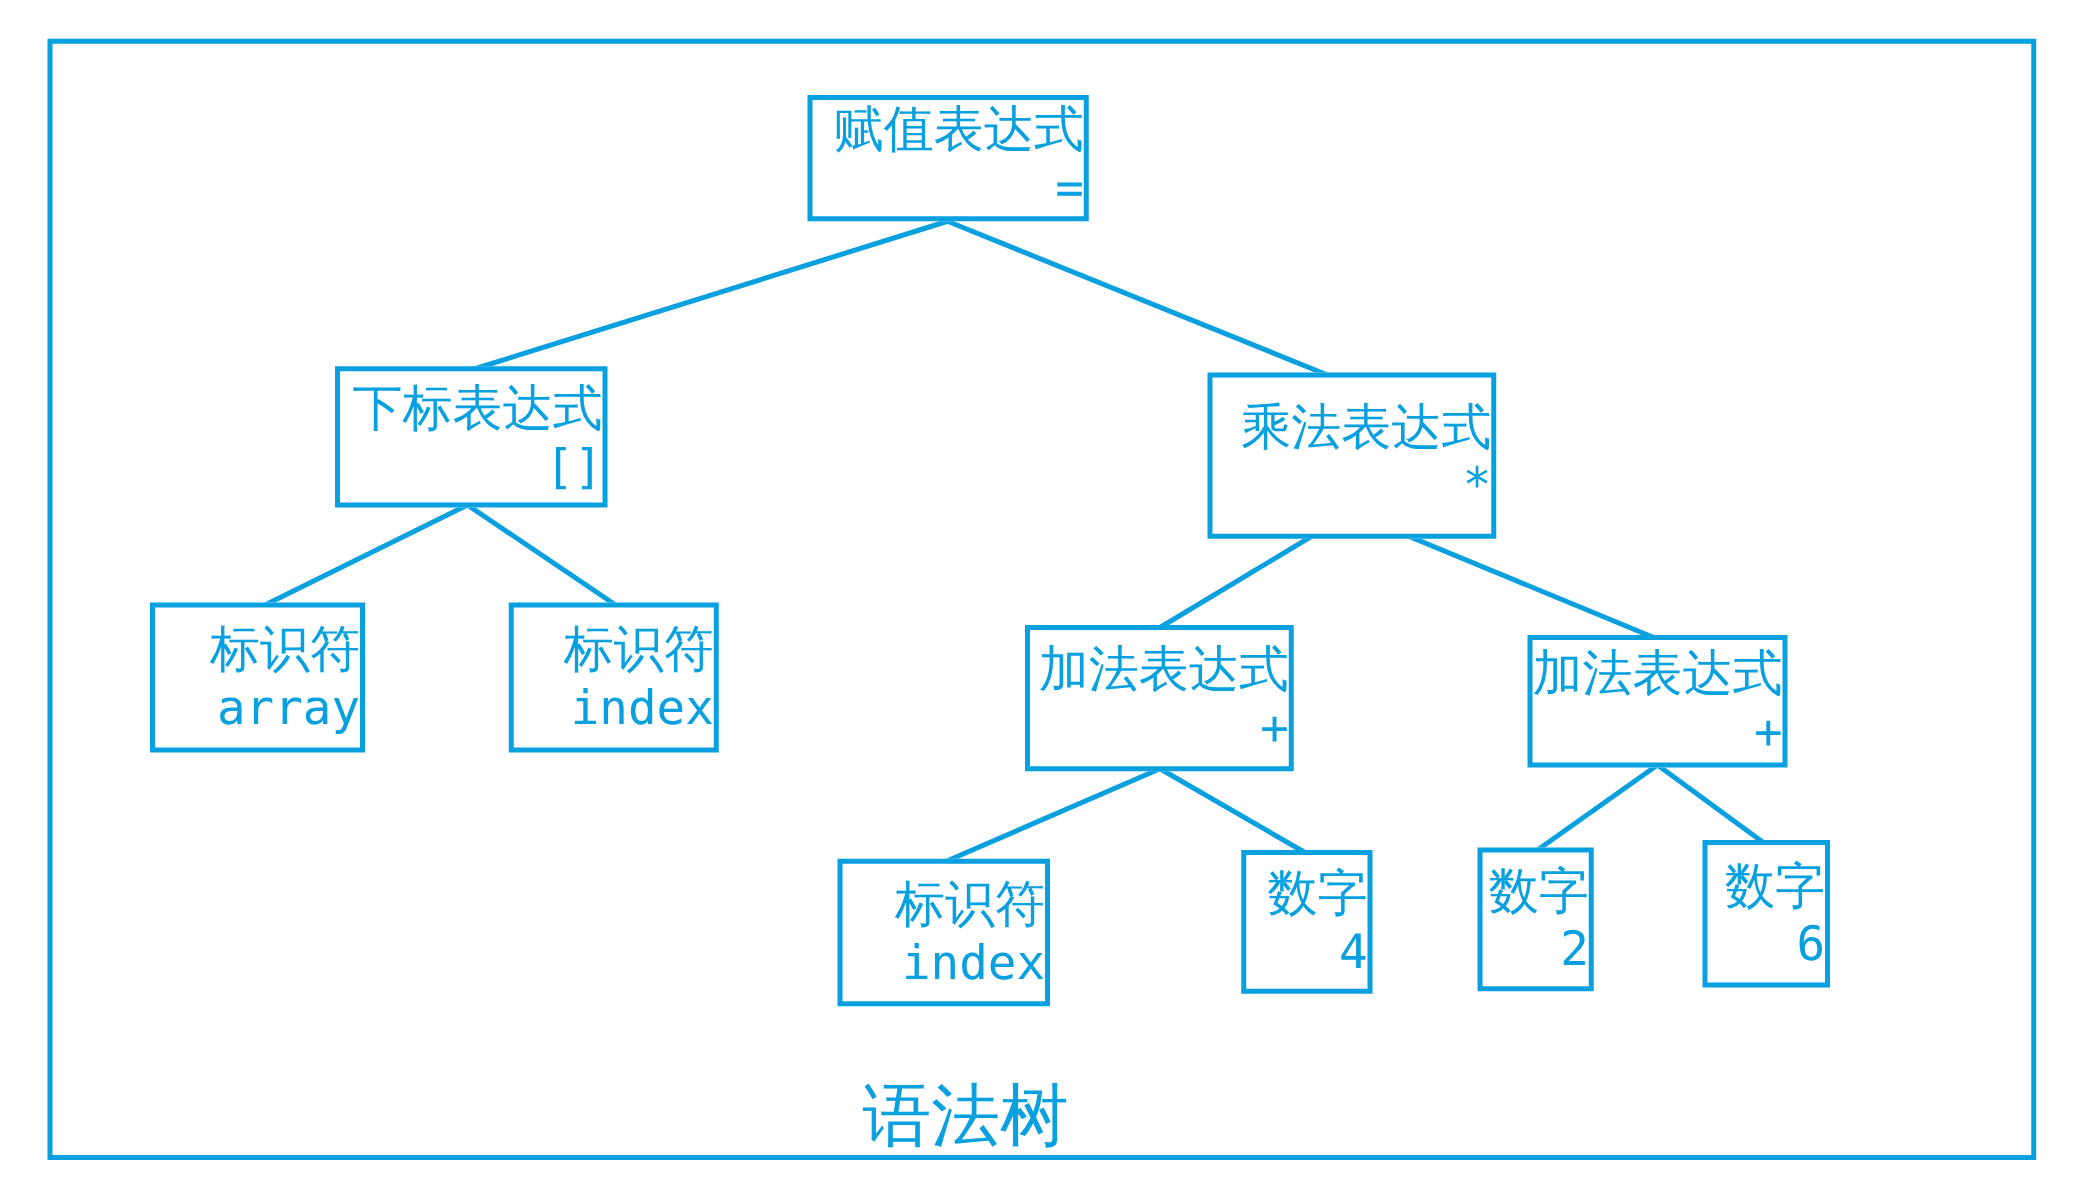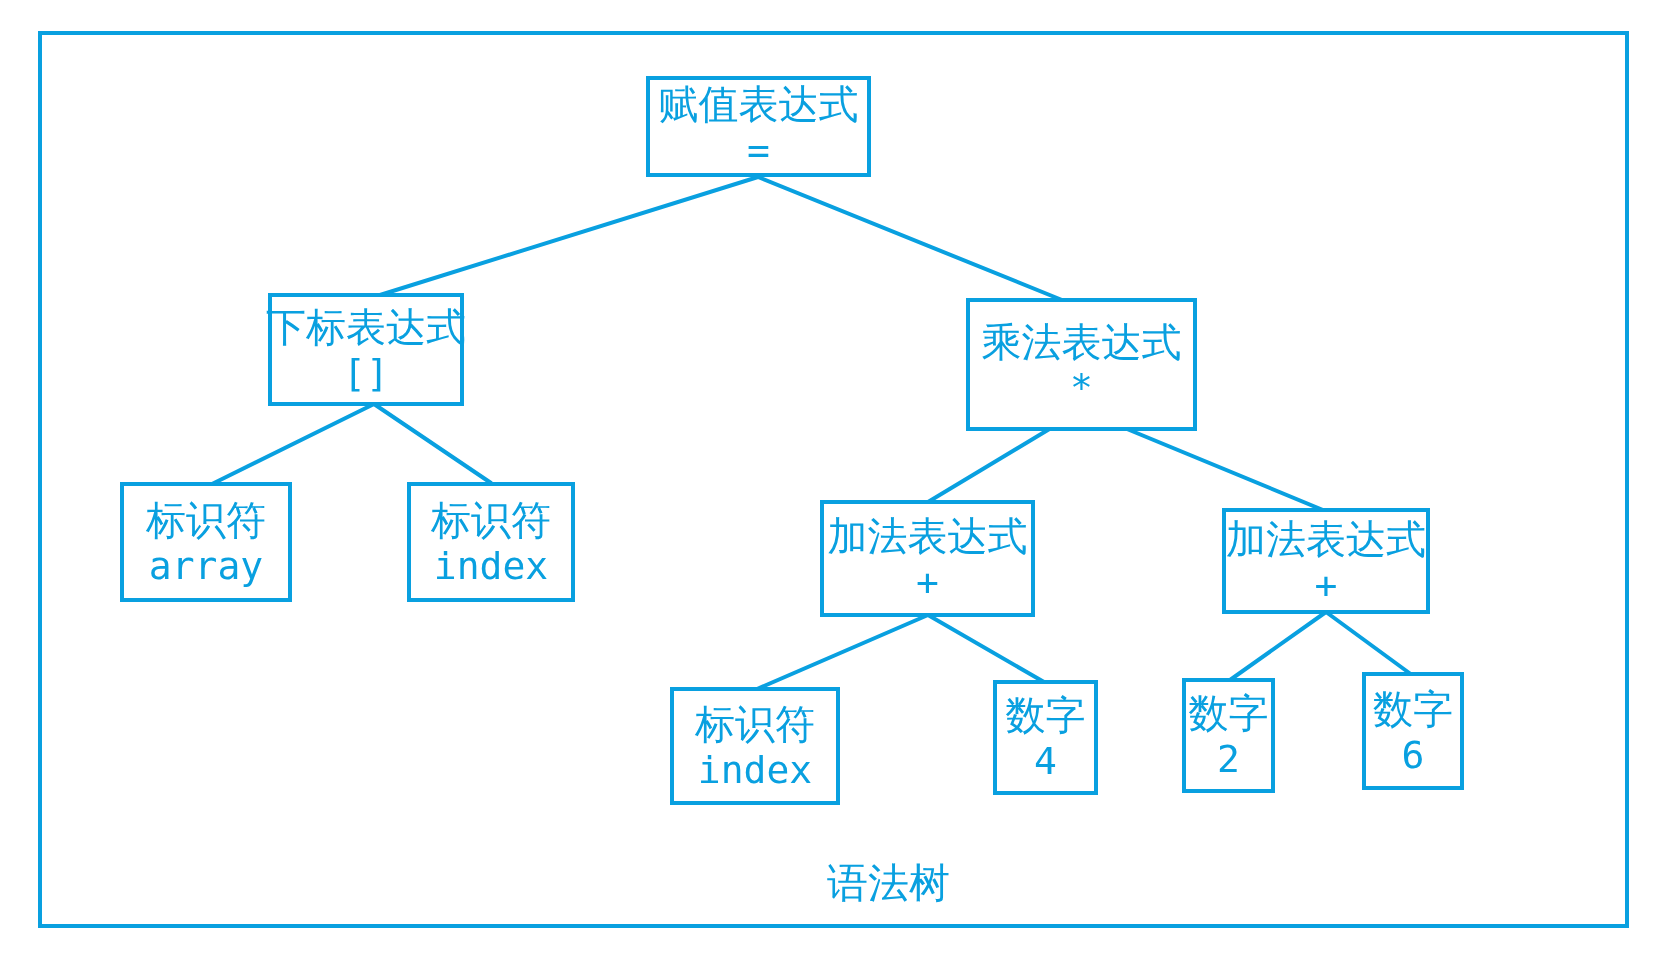--- a/index.html
+++ b/index.html
@@ -30,42 +30,42 @@
     stroke-linecap: round;
   }
   .node {
     position: absolute;
     box-sizing: border-box;
     border: 4px solid var(--accent);
     background: var(--bg);
     color: var(--accent);
     display: flex;
     flex-direction: column;
-    align-items: center;
+    align-items: flex-end;
     justify-content: center;
     text-align: center;
   }
   .node-label {
     font-size: 40px;
     line-height: 1.22;
     white-space: nowrap;
   }
   .node-value {
     font-family: "DejaVu Sans Mono", "Liberation Mono", monospace;
     font-size: 38px;
     line-height: 1.15;
     white-space: nowrap;
   }
   .caption {
     position: absolute;
     left: 690px; top: 856px;
     width: 260px;
-    text-align: right;
+    text-align: left;
     color: var(--accent);
-    font-size: 41px;
+    font-size: 55px;
   }
 </style>
 </head>
 <body>
 
 <div class="frame"></div>
 
 <svg class="connectors" viewBox="0 0 1671 963">
   <line x1="758" y1="177" x2="380" y2="295"></line>
   <line x1="758" y1="177" x2="1062" y2="300"></line>
@@ -77,21 +77,21 @@
   <line x1="928" y1="615" x2="1044" y2="682"></line>
   <line x1="1326" y1="612" x2="1230" y2="680"></line>
   <line x1="1326" y1="612" x2="1412" y2="675"></line>
 </svg>
 
 <div class="node" style="left:646px; top:76px;  width:225px; height:101px;">
   <div class="node-label">赋值表达式</div>
   <div class="node-value">=</div>
 </div>
 
-<div class="node" style="left:268px; top:293px; width:196px; height:113px;">
+<div class="node" style="left:268px; top:293px; width:218px; height:113px;">
   <div class="node-label">下标表达式</div>
   <div class="node-value">[]</div>
 </div>
 
 <div class="node" style="left:966px; top:298px; width:231px; height:133px;">
   <div class="node-label">乘法表达式</div>
   <div class="node-value">*</div>
 </div>
 
 <div class="node" style="left:120px; top:482px; width:172px; height:120px;">

